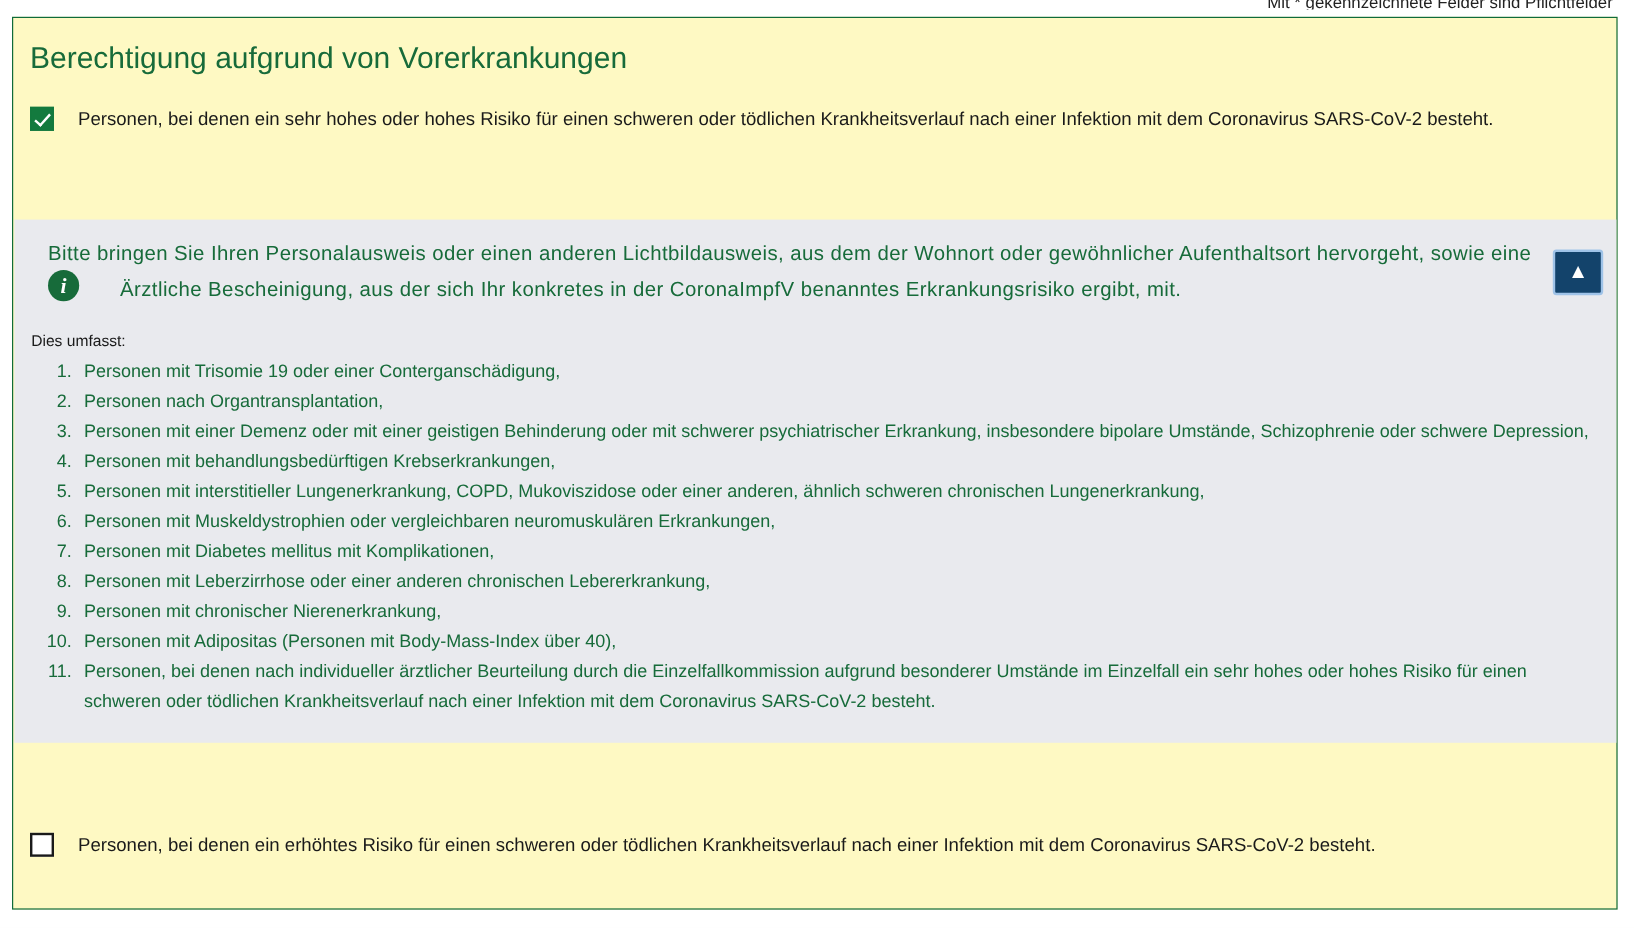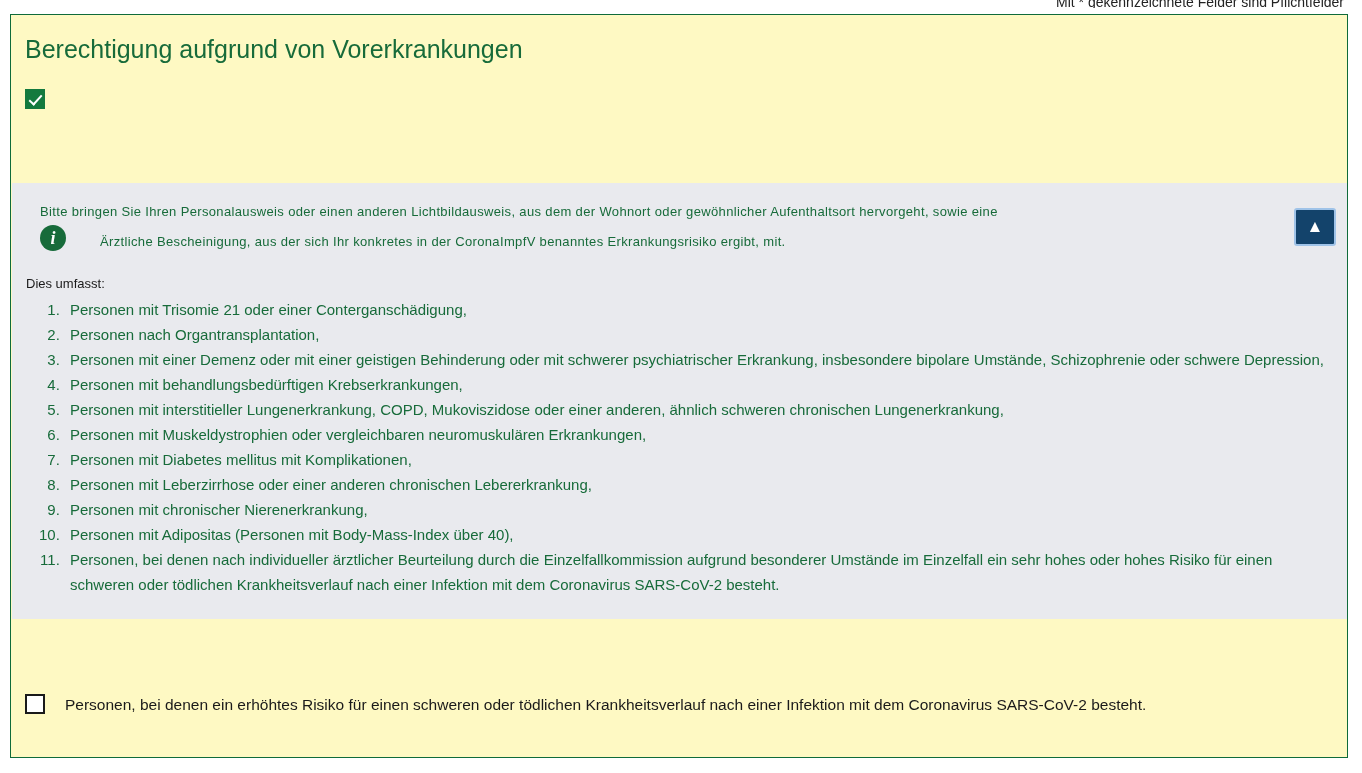--- a/index.html
+++ b/index.html
@@ -136,21 +136,21 @@
     color: #ffffff;
     font-family: "Liberation Serif", serif;
     font-style: italic;
     font-weight: bold;
     font-size: 18px;
     line-height: 26px;
     text-align: center;
   }
 
   .info-text {
-    font-size: 13px;
+    font-size: 17px;
     line-height: 30px;
     color: #176b3a;
     letter-spacing: 0.35px;
     text-align: justify;
     text-justify: inter-word;
     padding-left: 14px;
     padding-right: 6px;
   }
   .info-text .line2 {
     padding-left: 60px;
@@ -211,36 +211,37 @@
 <div class="page">
 
   <div class="top-hint">Mit * gekennzeichnete Felder sind Pflichtfelder</div>
 
   <div class="card">
 
     <h1 class="card-title">Berechtigung aufgrund von Vorerkrankungen</h1>
 
     <div class="check-row">
       <div class="checkbox checked"></div>
+      <div class="check-label">Personen, bei denen ein sehr hohes oder hohes Risiko für einen schweren oder tödlichen Krankheitsverlauf nach einer Infektion mit dem Coronavirus SARS-CoV-2 besteht.</div>
     </div>
 
     <div class="info-panel">
       <div class="info-top">
         <div class="info-icon">i</div>
         <div class="info-text">
           <span>Bitte bringen Sie Ihren Personalausweis oder einen anderen Lichtbildausweis, aus dem der Wohnort oder gewöhnlicher Aufenthaltsort hervorgeht, sowie eine</span>
           <span class="line2">Ärztliche Bescheinigung, aus der sich Ihr konkretes in der CoronaImpfV benanntes Erkrankungsrisiko ergibt, mit.</span>
         </div>
       </div>
 
       <div class="umfasst">Dies umfasst:</div>
 
       <ol class="conditions">
         <li>
-            <span>Personen mit Trisomie 21 oder einer Conterganschädigung,</span>
+            <span>Personen mit Trisomie 19 oder einer Conterganschädigung,</span>
           </li>
         <li>
             <span>Personen nach Organtransplantation,</span>
           </li>
         <li>
             <span>Personen mit einer Demenz oder mit einer geistigen Behinderung oder mit schwerer psychiatrischer Erkrankung, insbesondere bipolare Umstände, Schizophrenie oder schwere Depression,</span>
           </li>
         <li>
             <span>Personen mit behandlungsbedürftigen Krebserkrankungen,</span>
           </li>

